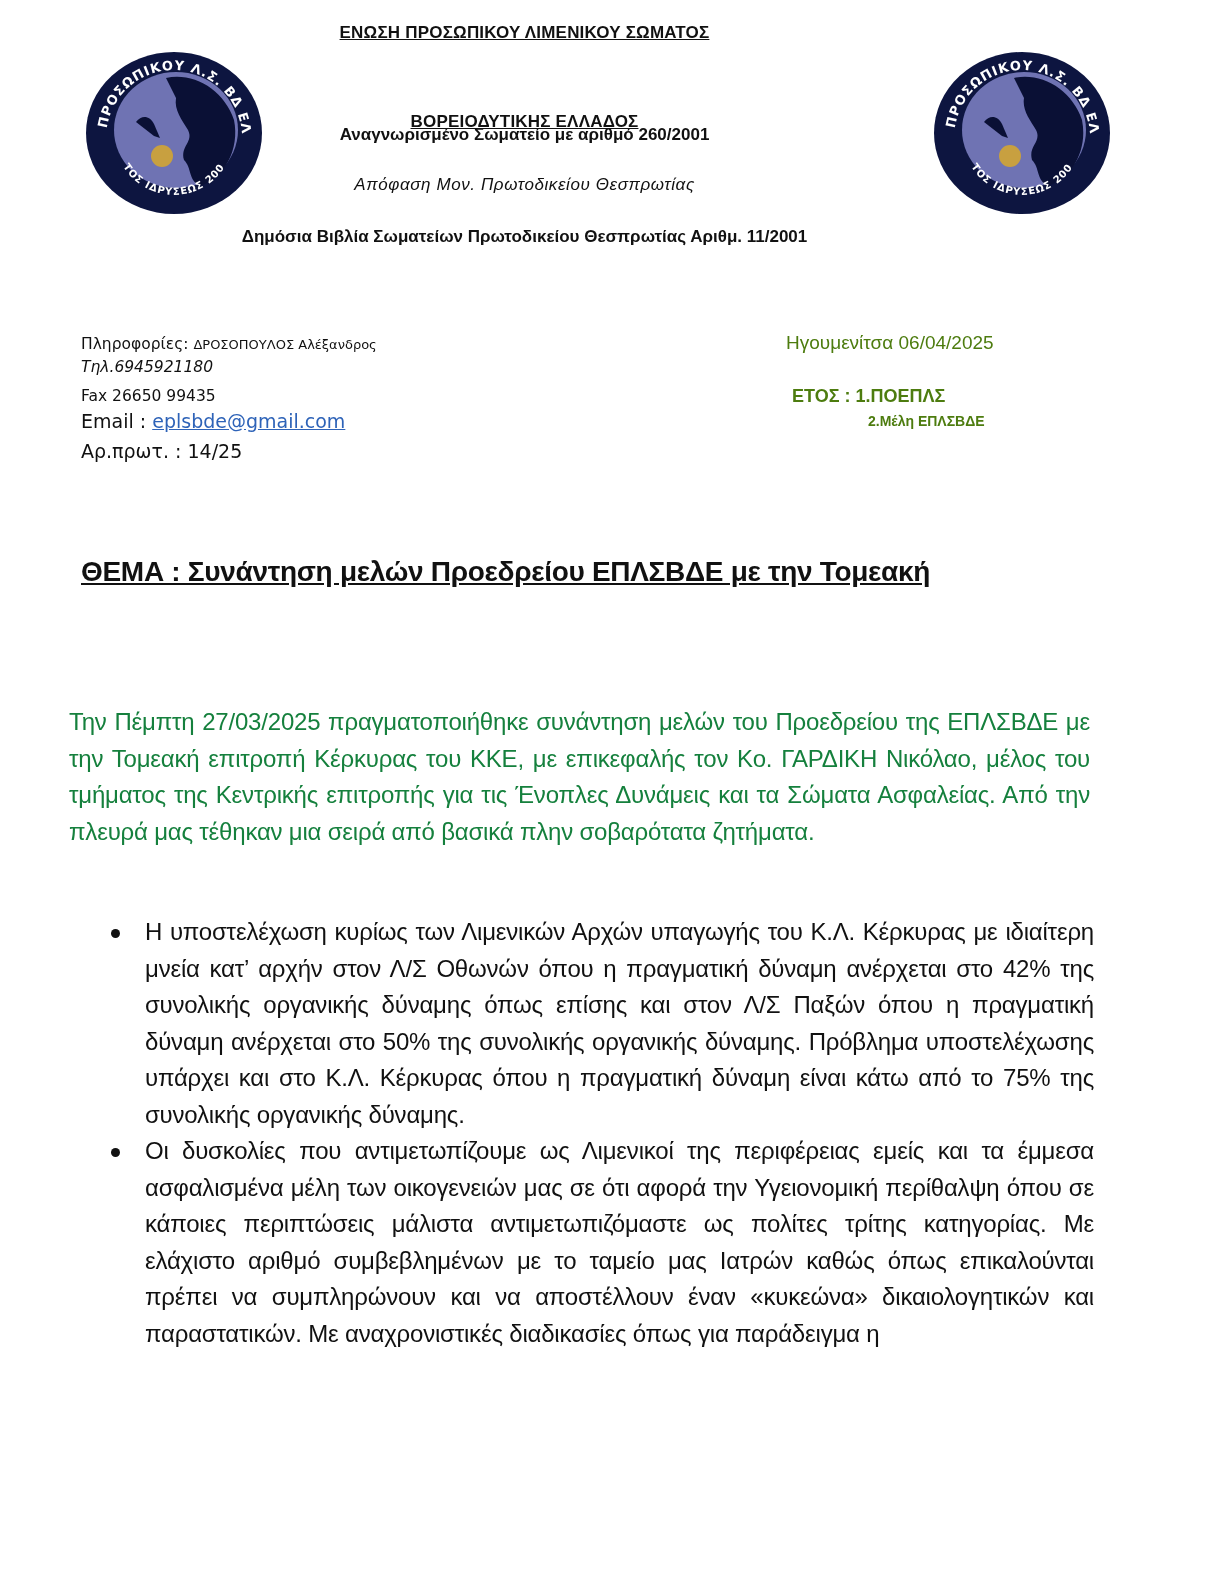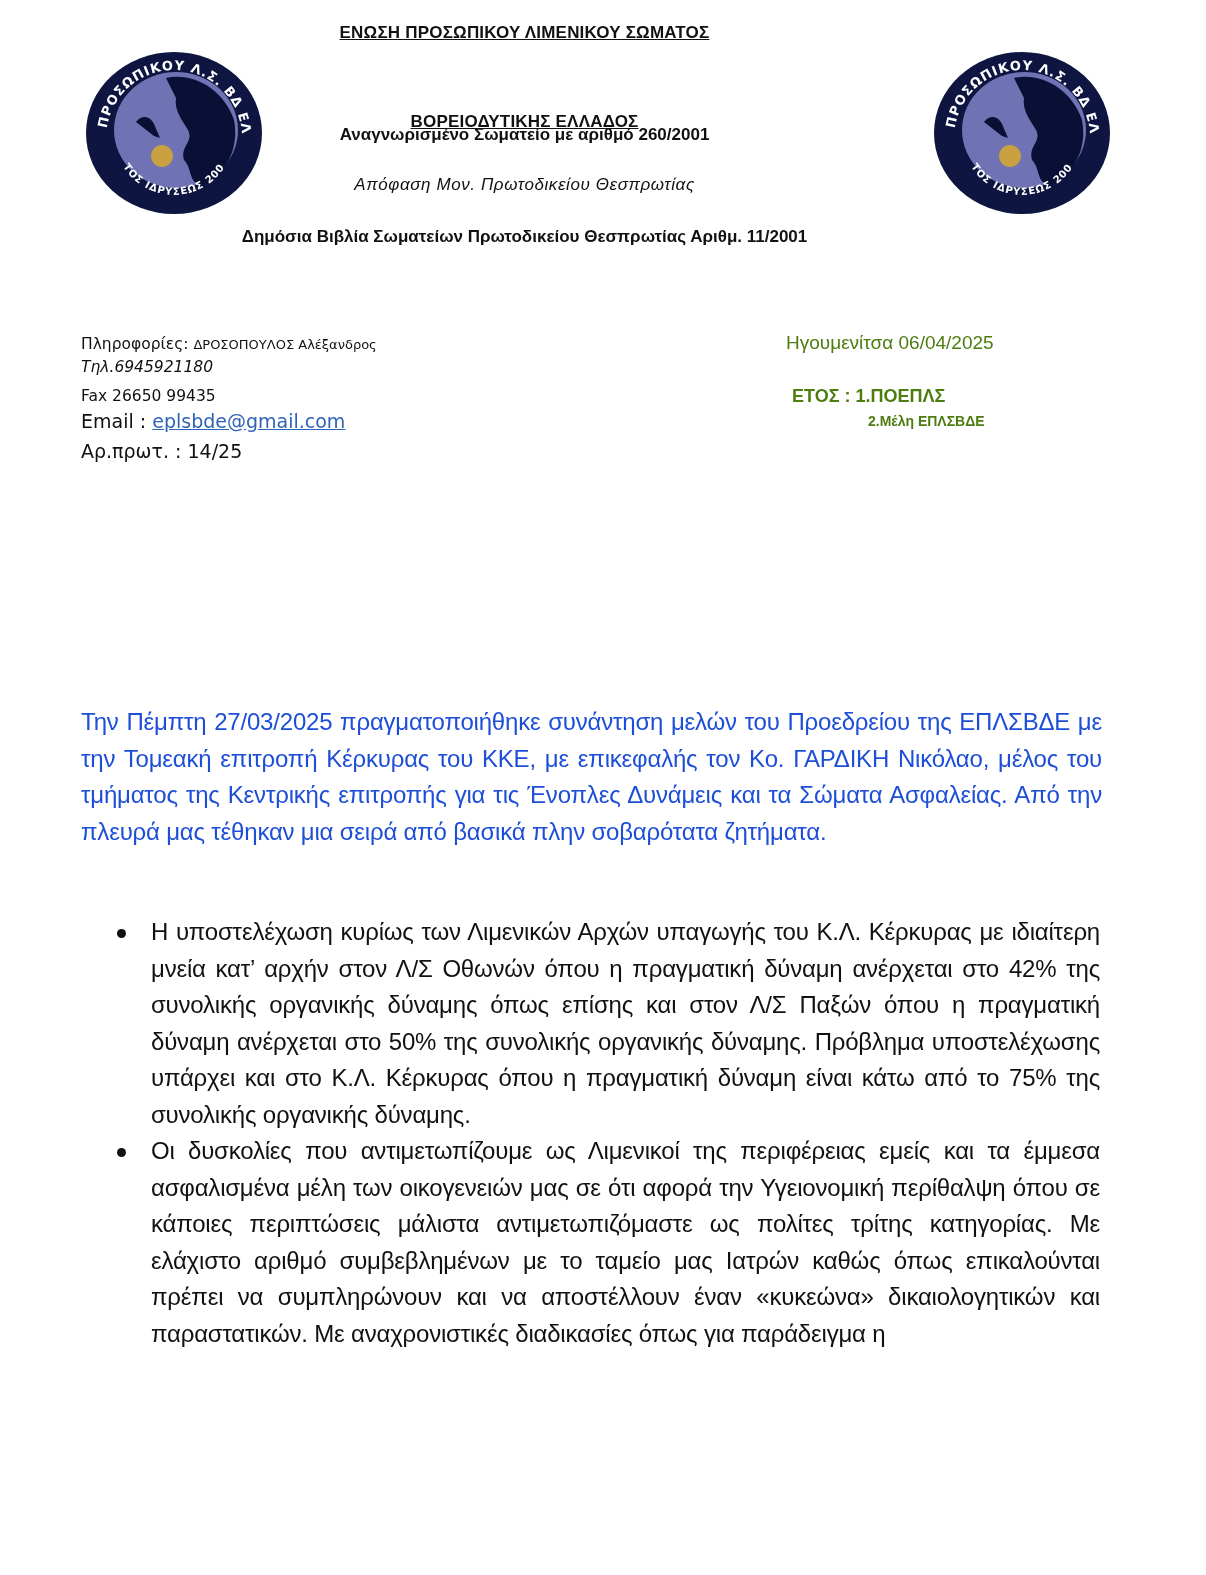--- a/index.html
+++ b/index.html
@@ -31,25 +31,25 @@
 
   
   .subject {
     position: absolute; left: 81px; width: 1000px;
     font-family: "Liberation Sans", sans-serif; font-weight: bold; font-size: 28px;
     line-height: 47px; text-decoration: underline; color: #111; letter-spacing: -0.3px;
   }
 
   
   .body-p {
-    position: absolute; left: 81px; width: 1021px;
+    position: absolute; left: 69px; width: 1021px;
     font-family: "Liberation Sans", sans-serif; font-size: 24px; line-height: 36.5px;
-    text-align: justify; color: #1d4ed8; letter-spacing: -0.2px;
+    text-align: justify; color: #15803d; letter-spacing: -0.2px;
   }
-  .bullets { position: absolute; left: 79px; width: 1021px; margin: 0; padding: 0; list-style: none; }
+  .bullets { position: absolute; left: 73px; width: 1021px; margin: 0; padding: 0; list-style: none; }
   .bullet {
     position: relative; padding-left: 72px;
     font-family: "Liberation Sans", sans-serif; font-size: 24px; line-height: 36.5px;
     text-align: justify; color: #111; letter-spacing: -0.2px;
   }
   .bullet .dot {
     position: absolute; left: 38px; top: 15px; width: 9px; height: 9px; border-radius: 50%; background: #111;
   }
 </style>
 </head>
@@ -108,21 +108,21 @@
 </div>
 <div class="info info-md" style="top:440px;">Αρ.πρωτ. : 14/25</div>
 
 <div class="right-col" style="left:786px; top:332px; font-size:19px;">Ηγουμενίτσα  06/04/2025</div>
 <div class="right-col" style="left:792px; top:386px; font-size:18px; font-weight:bold;">
   <span>ΕΤΟΣ : </span><span>1.ΠΟΕΠΛΣ</span>
 </div>
 <div class="right-col" style="left:868px; top:413px; font-size:14px; font-weight:bold;">2.Μέλη ΕΠΛΣΒΔΕ</div>
 
 <div class="subject" style="top:548px;">
-  <br>
+  <span>ΘΕΜΑ : Συνάντηση μελών Προεδρείου ΕΠΛΣΒΔΕ με την Τομεακή </span><br>
 </div>
 
 <div class="body-p" style="top:704px;">Την Πέμπτη 27/03/2025 πραγματοποιήθηκε συνάντηση μελών του Προεδρείου της ΕΠΛΣΒΔΕ με την Τομεακή επιτροπή Κέρκυρας του ΚΚΕ, με επικεφαλής τον Κο. ΓΑΡΔΙΚΗ Νικόλαο, μέλος του τμήματος της Κεντρικής επιτροπής για τις Ένοπλες Δυνάμεις και τα Σώματα Ασφαλείας. Από την πλευρά μας τέθηκαν μια σειρά από βασικά πλην σοβαρότατα ζητήματα.</div>
 
 <ul class="bullets" style="top:914px;">
   <li class="bullet">
     <span class="dot"></span>
     <span>Η υποστελέχωση κυρίως των Λιμενικών Αρχών υπαγωγής του Κ.Λ. Κέρκυρας με ιδιαίτερη μνεία κατ’ αρχήν στον Λ/Σ Οθωνών όπου η πραγματική δύναμη ανέρχεται στο 42% της συνολικής οργανικής δύναμης όπως επίσης και στον Λ/Σ Παξών όπου η πραγματική δύναμη ανέρχεται στο 50% της συνολικής οργανικής δύναμης. Πρόβλημα υποστελέχωσης υπάρχει και στο Κ.Λ. Κέρκυρας όπου η πραγματική δύναμη είναι κάτω από το 75% της συνολικής οργανικής δύναμης.</span>
   </li>
   <li class="bullet">

